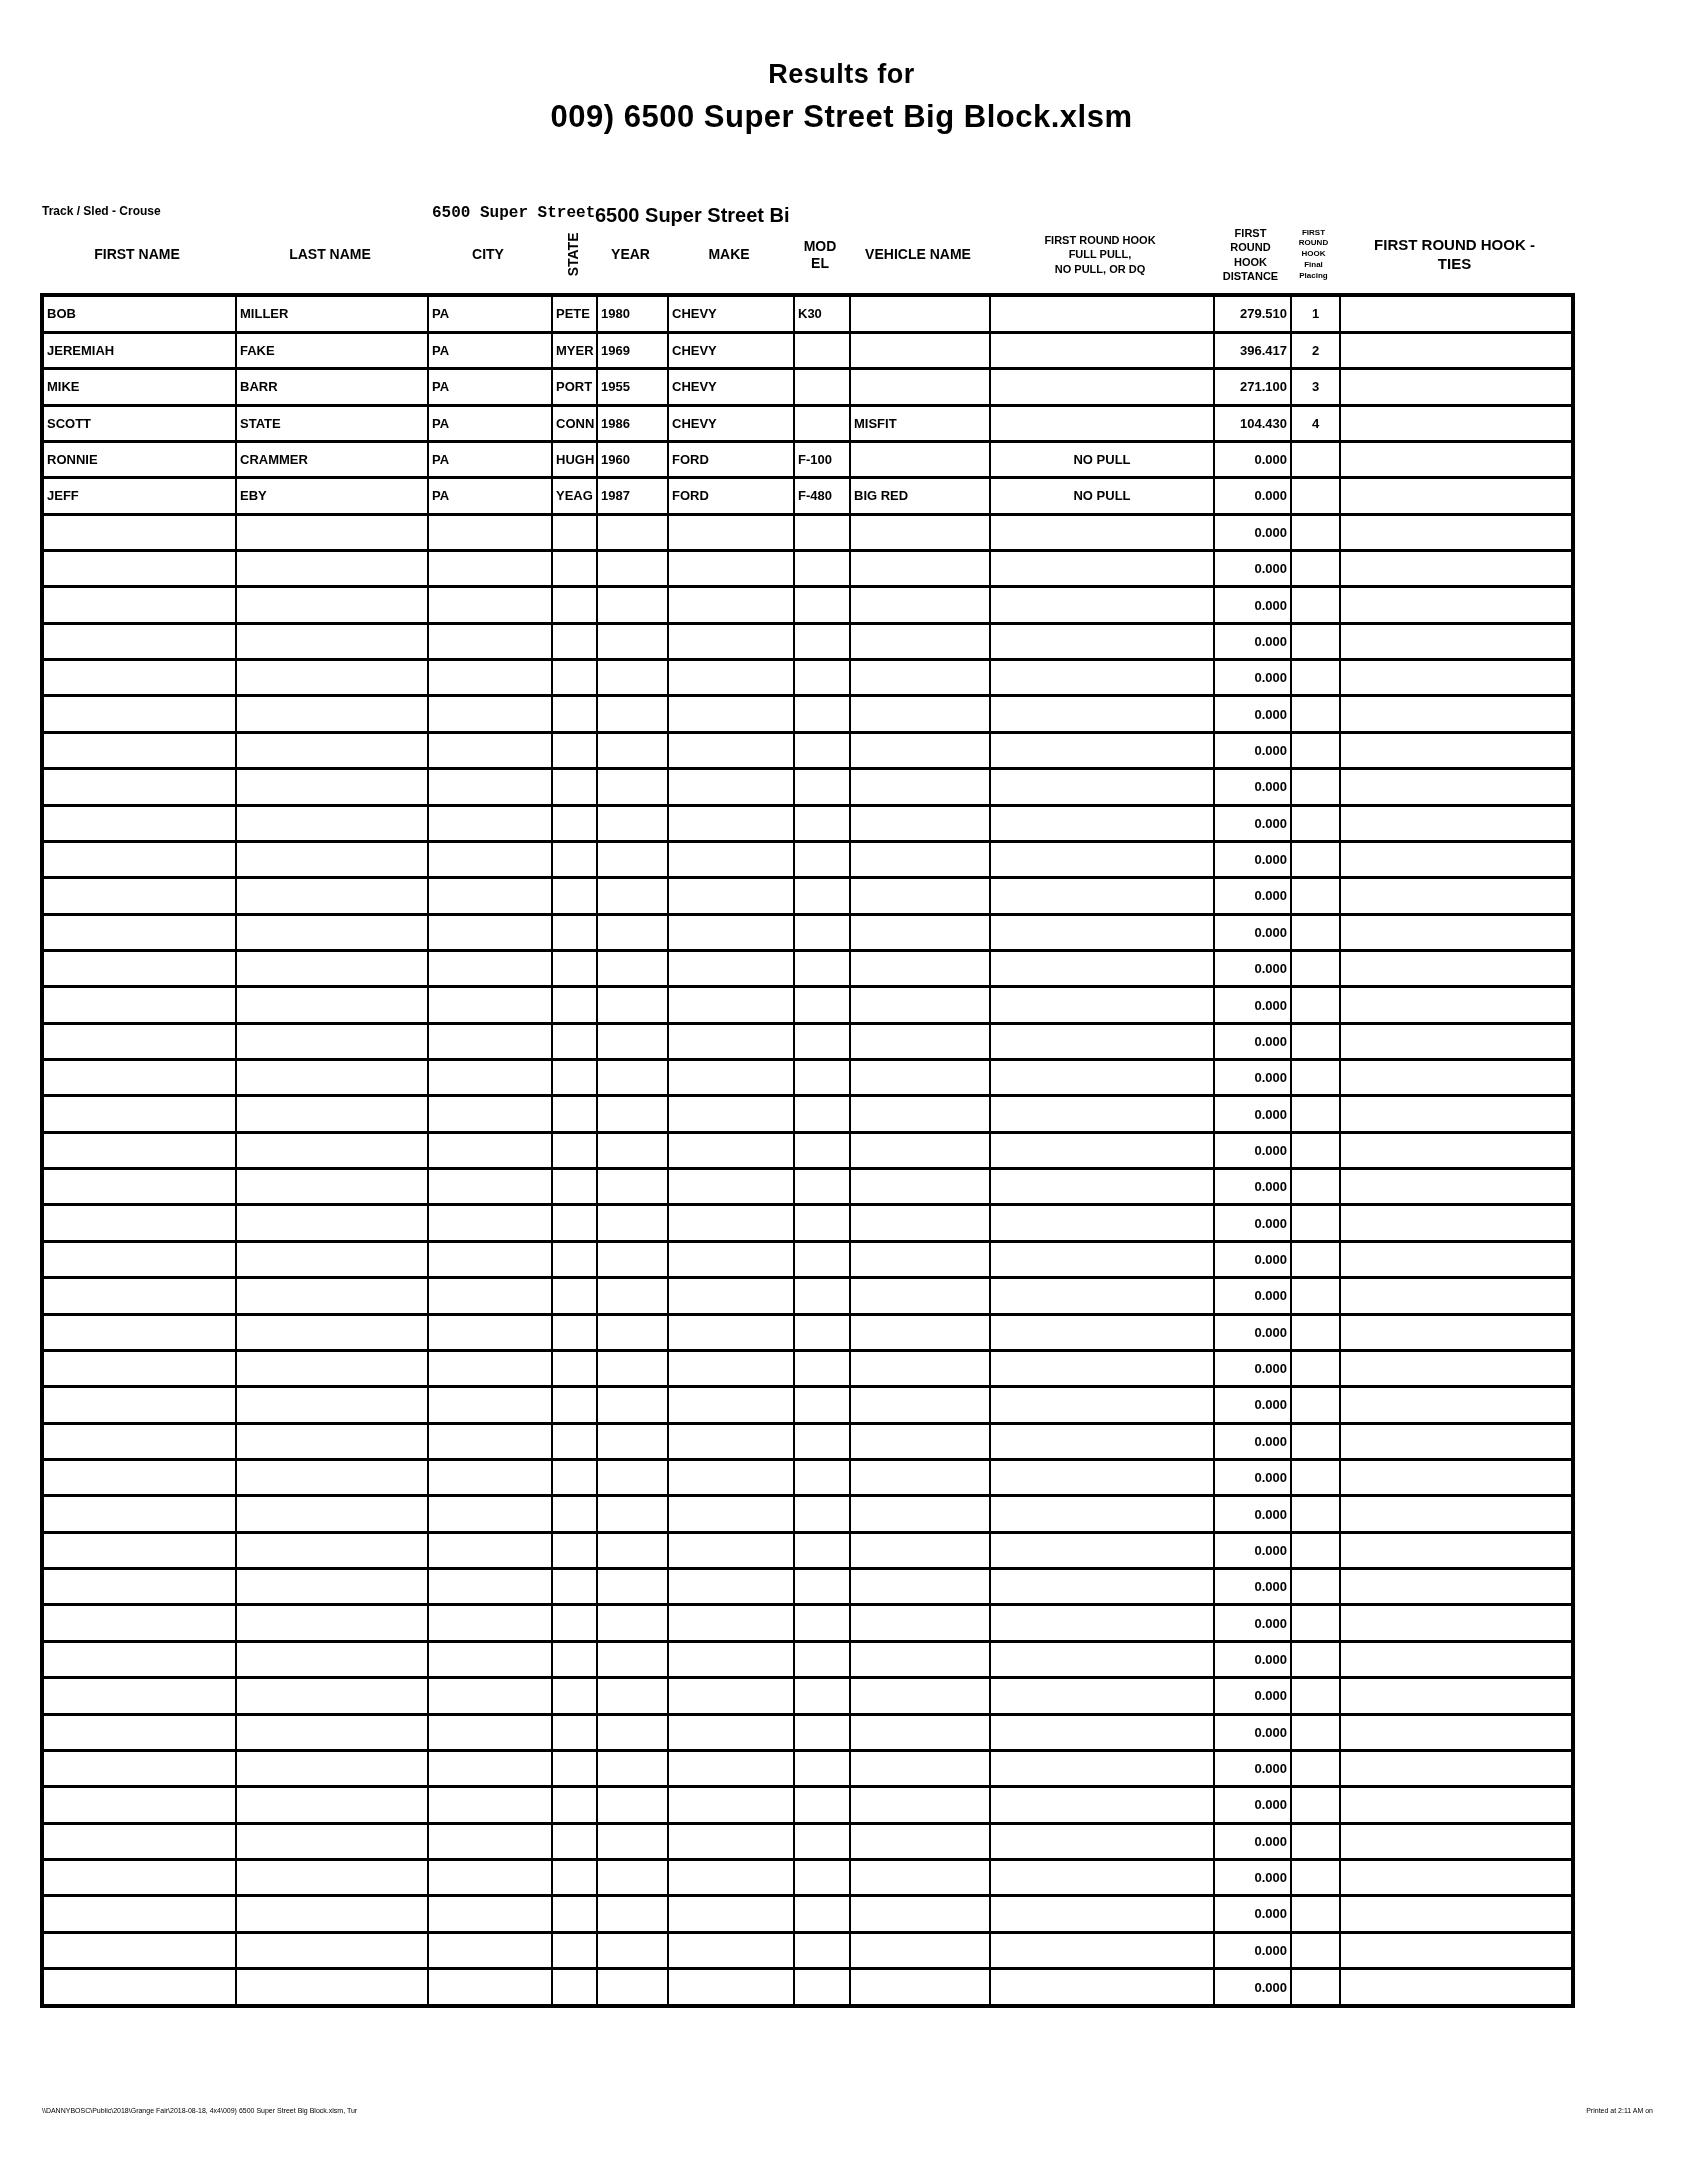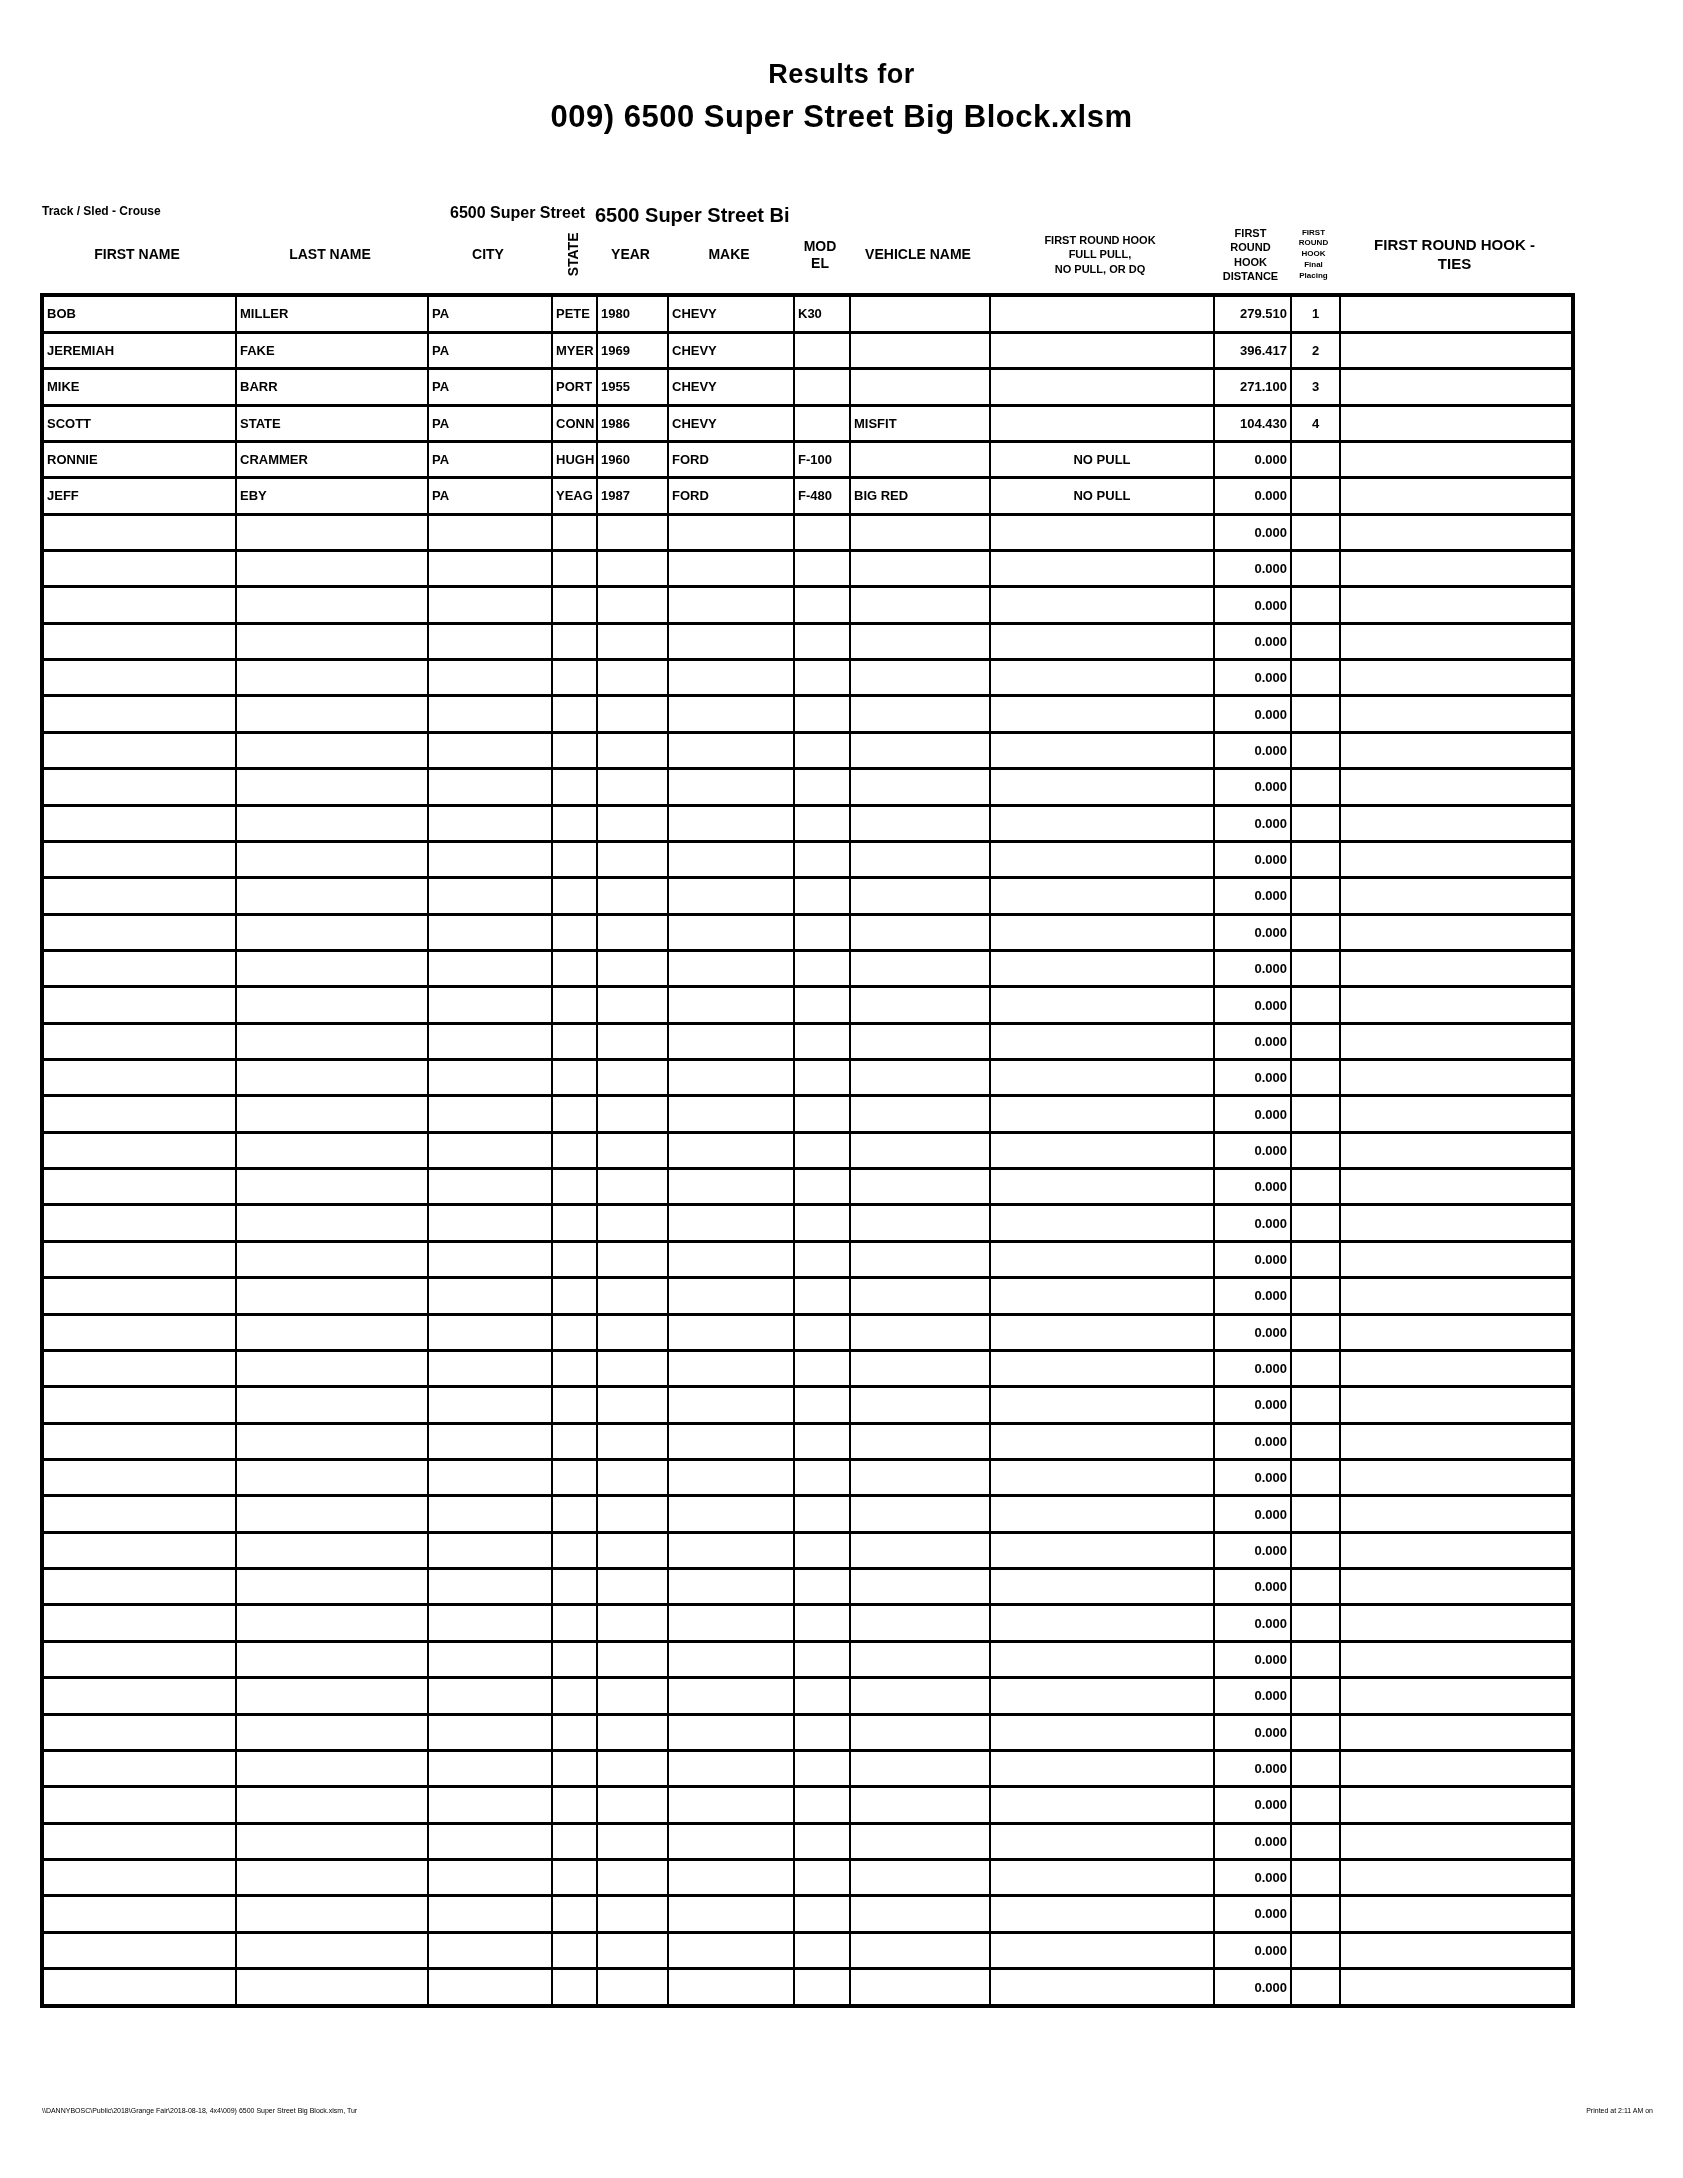--- a/index.html
+++ b/index.html
@@ -9,21 +9,21 @@
   }
   .title1 {
     position:absolute; top:59px; left:0; width:100%; text-align:center;
     font-size:27px; font-weight:bold; letter-spacing:0.5px;
   }
   .title2 {
     position:absolute; top:99px; left:0; width:100%; text-align:center;
     font-size:31px; font-weight:bold; letter-spacing:0.5px;
   }
   .meta-track { position:absolute; top:204px; left:42px; font-size:12px; font-weight:bold; white-space:nowrap; }
-  .meta-class { position:absolute; top:204px; left:450px; font-size:16px; font-weight:bold; white-space:nowrap; }
+  .meta-class { position:absolute; top:204px; left:432px; font-size:16px; font-weight:bold; white-space:nowrap;font-family:Liberation Mono, monospace; }
   .meta-class2 {
     position:absolute; top:204px; left:595px; width:195px; font-size:20px; font-weight:bold;
     white-space:nowrap; overflow:hidden;
   }
   .header-row {
     position:absolute; left:40px; top:218px; width:1530px; height:73px;
     display:flex; align-items:center;
   }
   .col-header {
     flex:0 0 auto; box-sizing:border-box; text-align:center; font-weight:bold;

